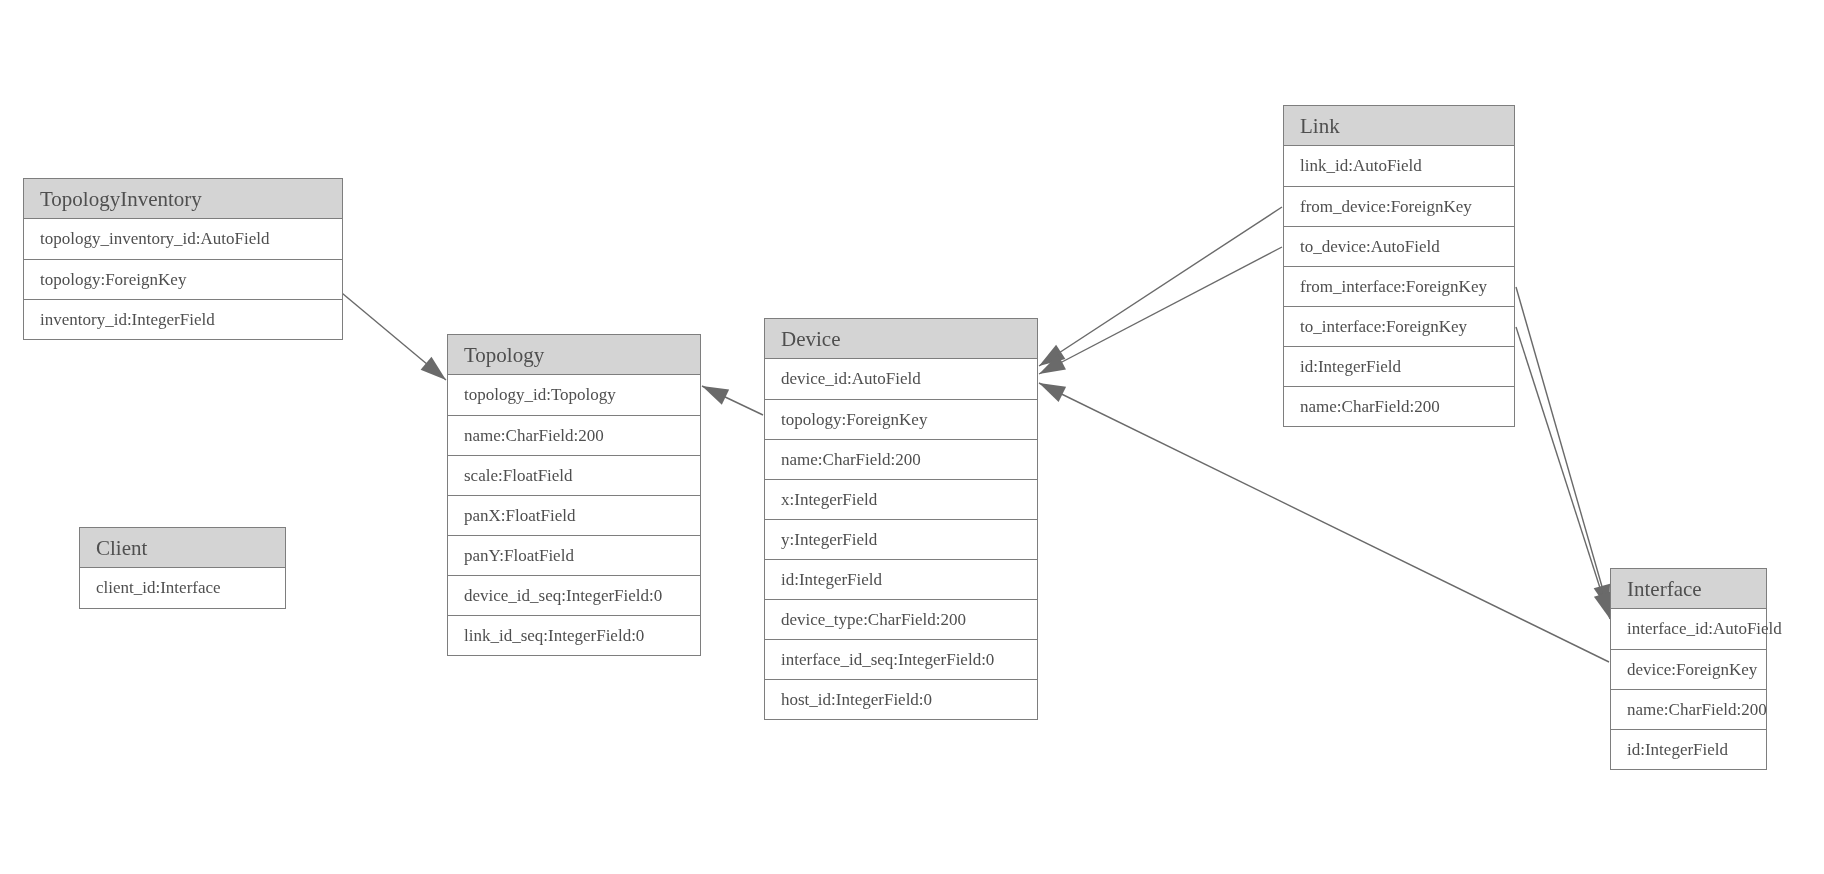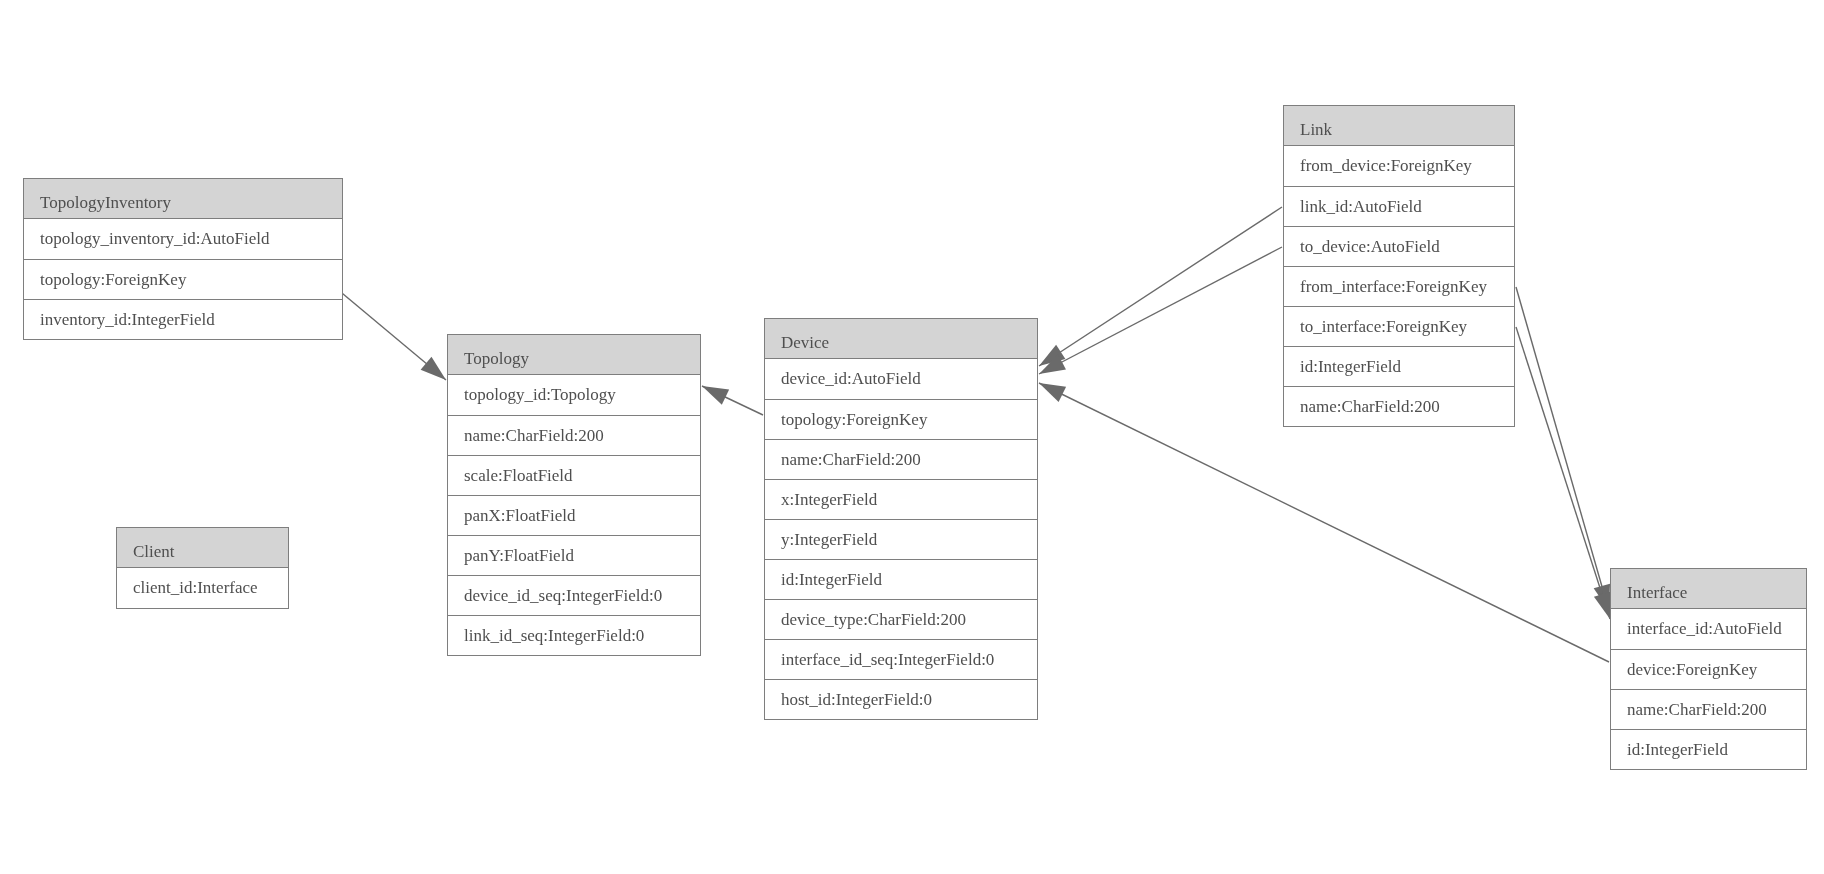--- a/index.html
+++ b/index.html
@@ -21,23 +21,23 @@
   .entity{
     position:absolute;
     background:#ffffff;
     border:1.5px solid var(--border);
     box-sizing:border-box;
   }
   .entity-header{
     height:40px;
     background:var(--header-fill);
     border-bottom:1px solid var(--border);
-    display:flex;align-items:center;
+    display:flex;
     padding:8px 8px 0 16px;
-    font-size:17px;color:var(--text);
+    font-size:21px;color:var(--text);
     box-sizing:border-box;
     white-space:nowrap;
   }
   .entity-row{
     height:40px;
     display:flex;align-items:center;
     padding:0 8px 0 16px;
     font-size:17px;color:var(--text);
     box-sizing:border-box;
     white-space:nowrap;
@@ -101,21 +101,21 @@
           <span>panY:FloatField</span>
         </div>
         <div class="entity-row">
           <span>device_id_seq:IntegerField:0</span>
         </div>
         <div class="entity-row">
           <span>link_id_seq:IntegerField:0</span>
         </div>
       </div>
   </div>
-    <div class="entity" style="left: 79px; top: 527px; width: 173px; margin-left: 37px;">
+    <div class="entity" style="left: 79px; top: 527px; width: 207px;">
     <div class="entity-header">
       <span>Client</span>
     </div>
     <div class="entity-rows">
         <div class="entity-row">
           <span>client_id:Interface</span>
         </div>
       </div>
   </div>
     <div class="entity" style="left: 764px; top: 318px; width: 274px;">
@@ -151,43 +151,43 @@
           <span>host_id:IntegerField:0</span>
         </div>
       </div>
   </div>
     <div class="entity" style="left: 1283px; top: 105px; width: 232px;">
     <div class="entity-header">
       <span>Link</span>
     </div>
     <div class="entity-rows">
         <div class="entity-row">
+          <span>link_id:AutoField</span>
+        </div>
+        <div class="entity-row">
           <span>from_device:ForeignKey</span>
         </div>
         <div class="entity-row">
-          <span>link_id:AutoField</span>
-        </div>
-        <div class="entity-row">
           <span>to_device:AutoField</span>
         </div>
         <div class="entity-row">
           <span>from_interface:ForeignKey</span>
         </div>
         <div class="entity-row">
           <span>to_interface:ForeignKey</span>
         </div>
         <div class="entity-row">
           <span>id:IntegerField</span>
         </div>
         <div class="entity-row">
           <span>name:CharField:200</span>
         </div>
       </div>
   </div>
-    <div class="entity" style="left: 1610px; top: 568px; width: 197px;">
+    <div class="entity" style="left: 1610px; top: 568px; width: 157px;">
     <div class="entity-header">
       <span>Interface</span>
     </div>
     <div class="entity-rows">
         <div class="entity-row">
           <span>interface_id:AutoField</span>
         </div>
         <div class="entity-row">
           <span>device:ForeignKey</span>
         </div>

